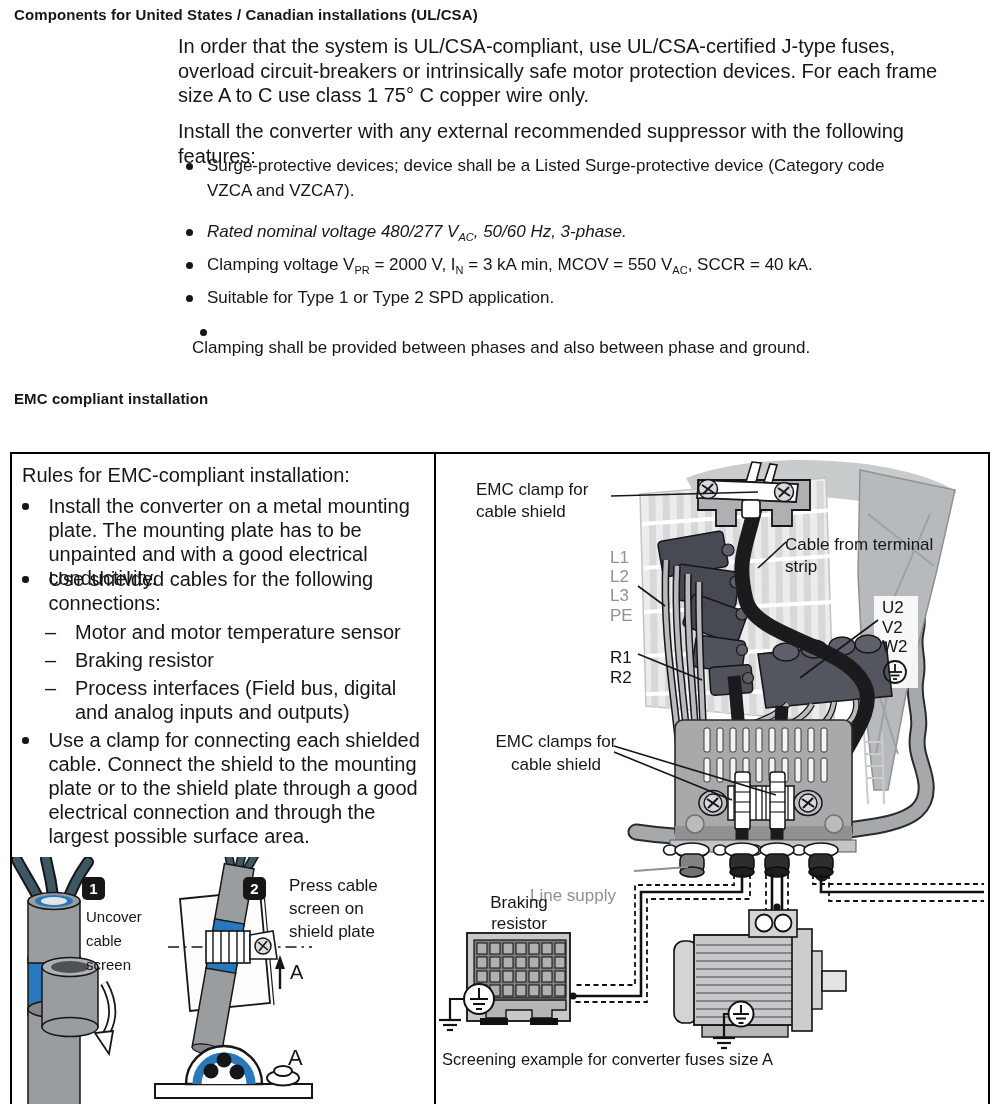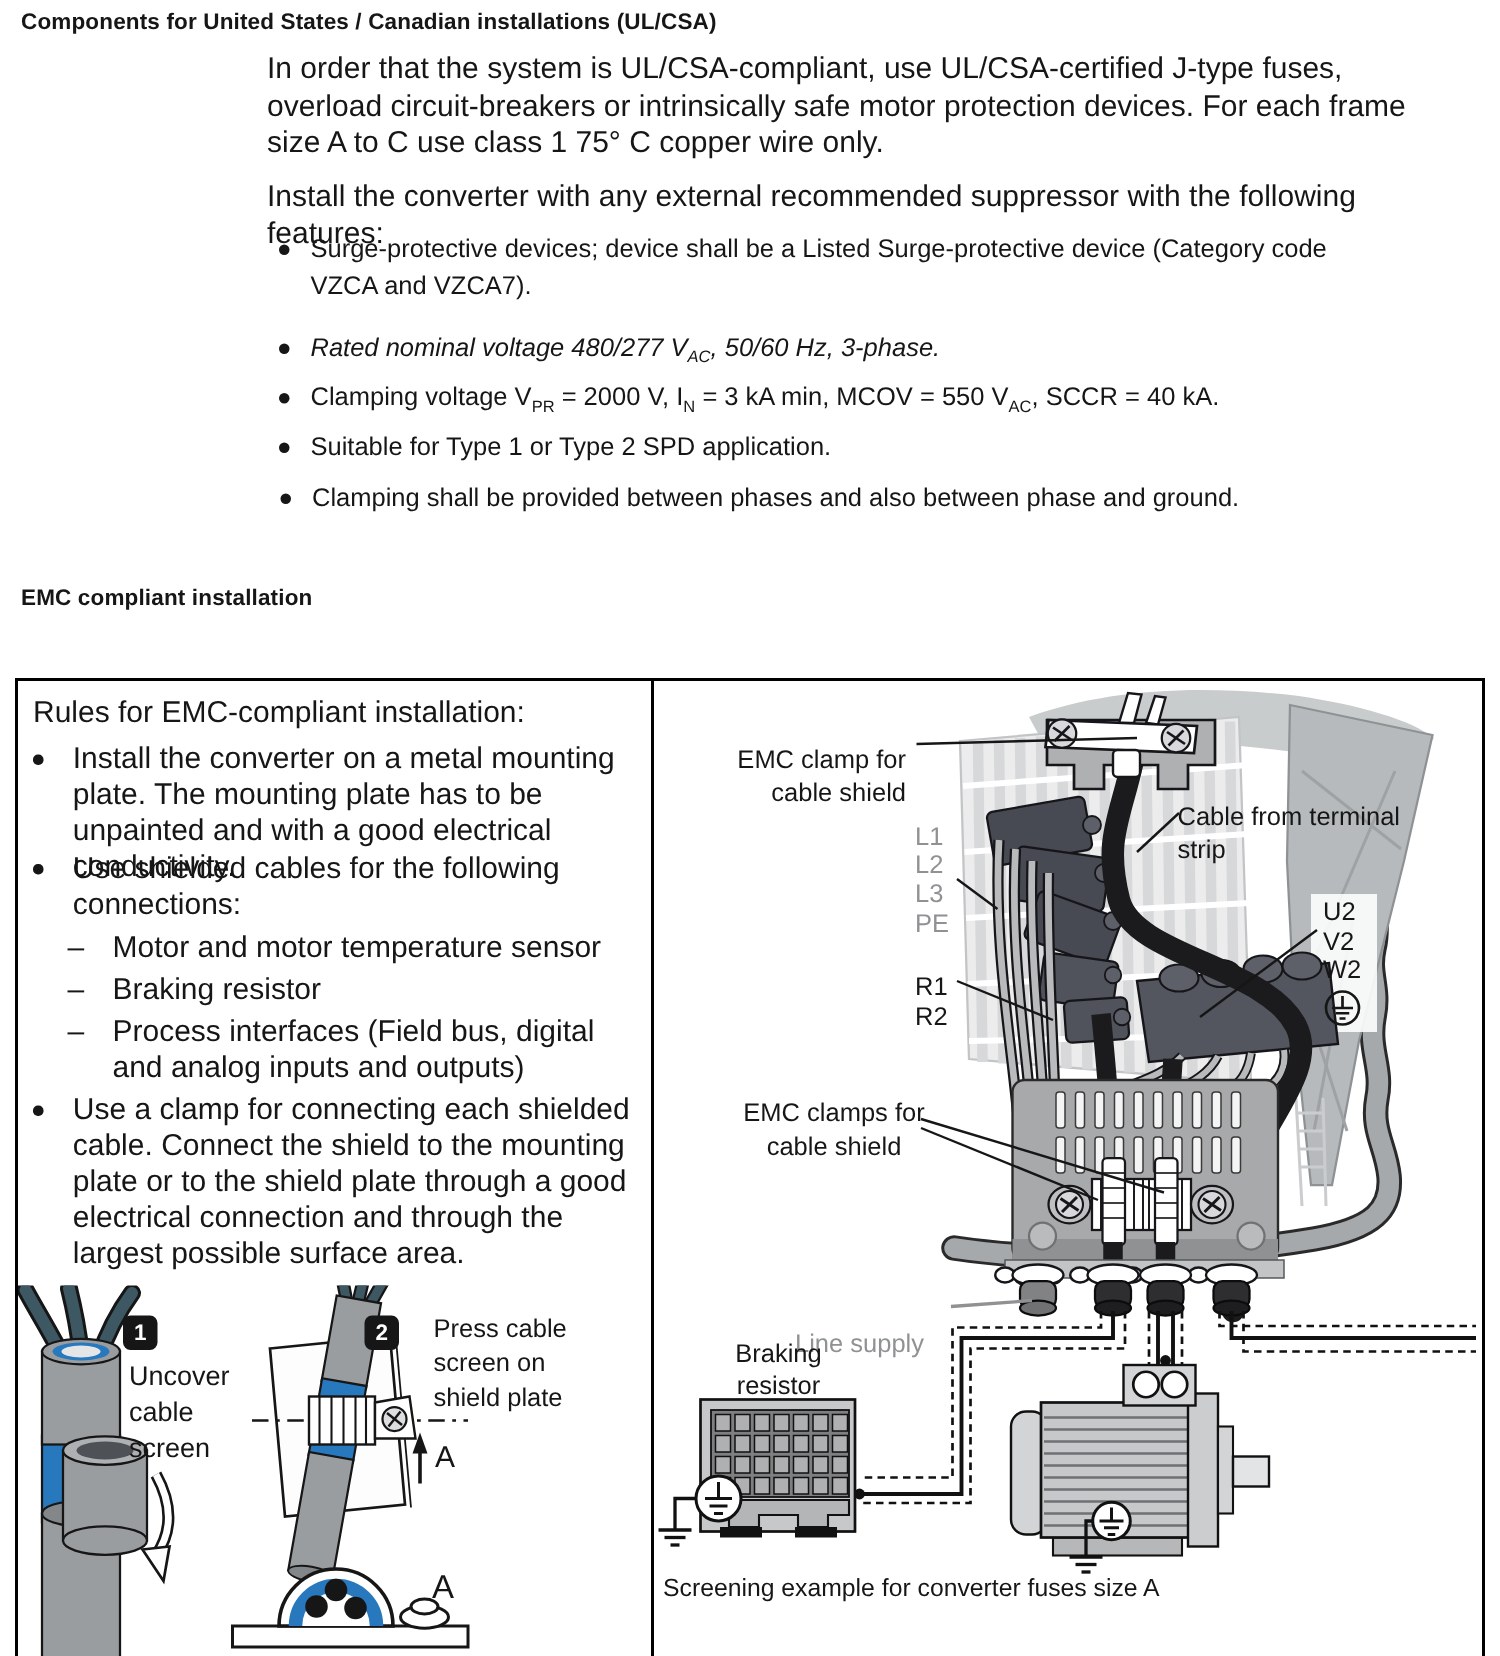--- a/index.html
+++ b/index.html
@@ -45,21 +45,21 @@
   <div><span>Rated nominal voltage 480/277 V</span><sub>AC</sub><span>, 50/60 Hz, 3-phase.</span></div>
 </div>
 <div class="abs doc-bullet" style="left:178px;top:253px;width:790px;">
   <span class="dot"></span>
   <div><span>Clamping voltage V</span><sub>PR</sub><span> = 2000 V, I</span><sub>N</sub><span> = 3 kA min, MCOV = 550 V</span><sub>AC</sub><span>, SCCR = 40 kA.</span></div>
 </div>
 <div class="abs doc-bullet" style="left:178px;top:286px;width:790px;">
   <span class="dot"></span>
   <div>Suitable for Type 1 or Type 2 SPD application.</div>
 </div>
-<div class="abs doc-bullet" style="left:179px;top:320px;width:790px;">
+<div class="abs doc-bullet" style="left:192px;top:320px;width:790px;flex-direction:column;">
   <span class="dot"></span>
   <div>Clamping shall be provided between phases and also between phase and ground.</div>
 </div>
 
 <h2 class="abs" style="left:14px;top:390px;">EMC compliant installation</h2>
 
 <div class="abs figure">
 
   <div class="lpanel">
     <div class="abs ptext" style="left:10px;top:9px;width:400px;">Rules for EMC-compliant installation:</div>
@@ -168,21 +168,21 @@
         <path d="M185,227 A27,27 0 0 1 239,227" fill="#ffffff" stroke="#2878be" stroke-width="9"></path>
         <circle cx="199" cy="214" r="7.5" fill="#161616"></circle>
         <circle cx="212" cy="203" r="7.5" fill="#161616"></circle>
         <circle cx="225" cy="215" r="7.5" fill="#161616"></circle>
         <ellipse cx="271" cy="221" rx="16" ry="7.5" fill="#ffffff" stroke="#161616" stroke-width="2"></ellipse>
         <ellipse cx="271" cy="214" rx="9" ry="5" fill="#ffffff" stroke="#161616" stroke-width="2"></ellipse>
       </g>
     </svg>
 
     <div class="abs badge" style="left:70px;top:423px;">1</div>
-    <div class="abs ptext" style="left:74px;top:451px;width:70px;font-size:18px;line-height:24px;">Uncover cable screen</div>
+    <div class="abs ptext" style="left:74px;top:451px;width:70px;font-size:15px;line-height:24px;">Uncover cable screen</div>
     <div class="abs badge" style="left:231px;top:423px;">2</div>
     <div class="abs ptext" style="left:277px;top:420px;width:98px;font-size:17px;line-height:23px;">Press cable screen on shield plate</div>
     <div class="abs biglabel" style="left:278px;top:507px;">A</div>
     <div class="abs biglabel" style="left:276px;top:591px;font-size:22px;">A</div>
   </div>
 
   <div class="rpanel">
     <svg class="abs" style="left:0;top:0;" width="552" height="656" viewBox="0 0 552 656">
 
       <path d="M250,24 C300,6 360,2 430,10 C470,16 505,26 520,38 L500,62 C430,42 330,36 262,46 Z" fill="#c9cccd"></path>
@@ -514,21 +514,21 @@
         <line x1="350" y1="88" x2="322" y2="114"></line>
         <line x1="202" y1="132" x2="229" y2="152"></line>
         <line x1="202" y1="200" x2="266" y2="226"></line>
         <line x1="442" y1="166" x2="364" y2="224"></line>
         <line x1="178" y1="298" x2="296" y2="346"></line>
         <line x1="178" y1="292" x2="340" y2="341"></line>
         <line x1="198" y1="417" x2="252" y2="413" stroke="#8f9193" stroke-width="2.2"></line>
       </g>
     </svg>
 
-    <div class="abs lbl" style="left:40px;top:42px;width:128px;text-align:right;">EMC clamp for cable shield</div>
+    <div class="abs lbl" style="left:40px;top:25px;width:128px;text-align:left;">EMC clamp for cable shield</div>
     <div class="abs lbl" style="left:349px;top:80px;width:180px;">Cable from terminal strip</div>
     <div class="abs lbl gray" style="left:174px;top:94px;line-height:19.2px;">
       <div>L1</div>
       <div>L2</div>
       <div>L3</div>
       <div>PE</div>
     </div>
     <div class="abs lbl" style="left:174px;top:194px;line-height:19.5px;">
       <div>R1</div>
       <div>R2</div>

